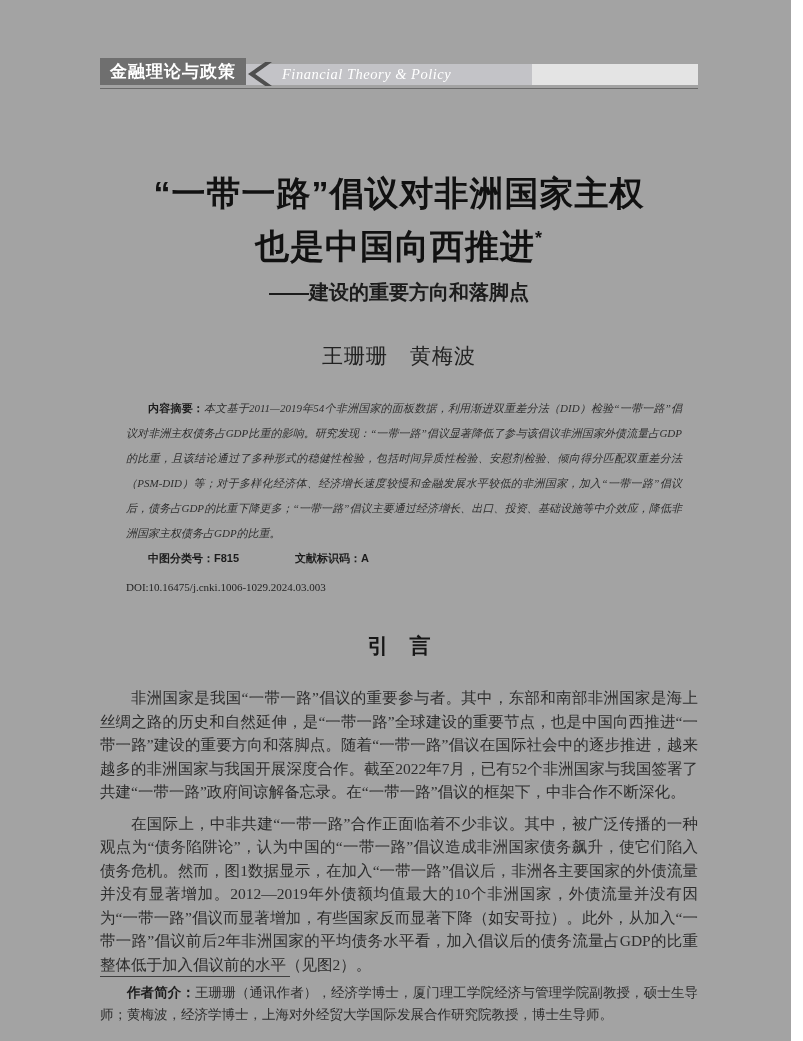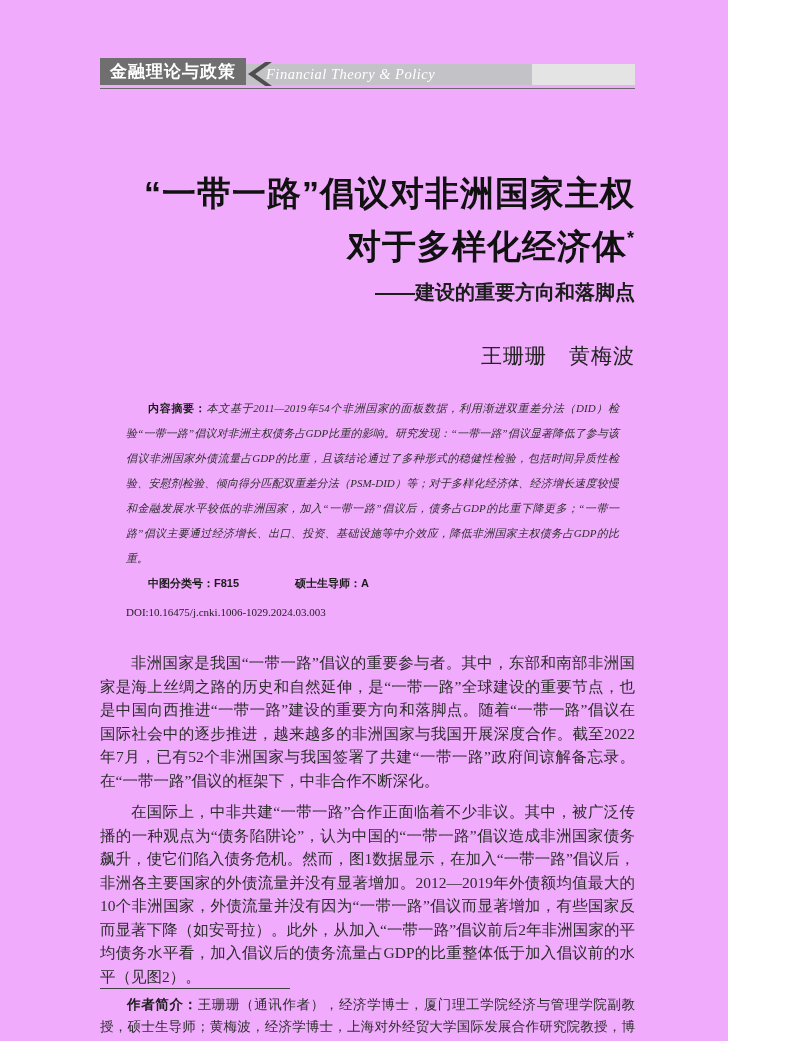--- a/index.html
+++ b/index.html
@@ -1,22 +1,22 @@
 <!DOCTYPE html>
 <html><head>
 <meta charset="utf-8">
 <style>
   * { margin: 0; padding: 0; box-sizing: border-box; }
   html, body { background: #ffffff; }
   body { width: 803px; }
 
   .page {
-    width: 728px;
+    width: 791px;
     height: 1041px;
-    background: #f0abfc;
+    background: #a3a3a3;
     position: relative;
     display: flex;
     flex-direction: column;
     padding: 58px 93px 16px 100px;
     overflow: hidden;
     color: #2b2b2b;
     font-family: "Liberation Serif", "DejaVu Serif", serif;
   }
 
   
@@ -24,39 +24,39 @@
   .header-box {
     background: #6f6f6f; color: #ffffff; height: 27px;
     display: flex; align-items: center; padding: 0 10px;
     font-family: "Liberation Sans", "DejaVu Sans", sans-serif;
     font-size: 17px; font-weight: bold; letter-spacing: 1px;
     flex: 0 0 auto;
   }
   .header-band-mid {
     background: #c3c3c7; height: 21px; width: 286px;
     display: flex; align-items: center; position: relative;
-    padding-left: 20px; flex: 0 0 auto;
+    padding-left: 36px; flex: 0 0 auto;
   }
   .chevron {
     position: absolute; left: 2px; top: -2px; width: 24px; height: 24px;
     background: #4e4e4e;
     clip-path: polygon(100% 0%, 30% 50%, 100% 100%, 72% 100%, 0% 50%, 72% 0%);
   }
   .band-text {
     color: #ffffff; font-family: "Liberation Serif", "DejaVu Serif", serif;
     font-style: italic; font-size: 14.5px; letter-spacing: 0.5px;
   }
   .header-band-light { background: #e4e4e4; height: 21px; flex: 1 1 auto; }
   .header-rule {
     margin-top: 3px; height: 4px;
     border-top: 1px solid #6a6a6a; background: #979797;
   }
 
   
-  .title-block { text-align: right; }
+  .title-block { text-align: center; }
   .title {
     margin-top: 82px;
     font-family: "Liberation Sans", "DejaVu Sans", sans-serif;
     font-size: 34px; line-height: 45px; font-weight: bold; color: #111111;
     letter-spacing: 1px;
   }
   .title-star { font-size: 18px; vertical-align: 14px; font-weight: bold; }
   .subtitle {
     margin-top: 10px;
     font-family: "Liberation Sans", "DejaVu Sans", sans-serif;
@@ -121,31 +121,32 @@
     </div>
     <div class="header-band-mid">
       <span class="chevron"></span>
       <span class="band-text">Financial Theory &amp; Policy</span>
     </div>
     <div class="header-band-light"></div>
   </div>
   <div class="header-rule"></div>
 
   <div class="title-block">
-    <h1 class="title"><span>“一带一路”倡议对非洲国家主权</span><br><span>对于多样化经济体</span><sup class="title-star">*</sup></h1>
+    <h1 class="title"><span>“一带一路”倡议对非洲国家主权</span><br><span>也是中国向西推进</span><sup class="title-star">*</sup></h1>
     <div class="subtitle">——建设的重要方向和落脚点</div>
     <div class="authors">王珊珊　黄梅波</div>
   </div>
 
   <div class="abstract">
     <p class="abstract-para"><span class="label-bold">内容摘要：</span><span class="kai">本文基于2011—2019年54个非洲国家的面板数据，利用渐进双重差分法（DID）检验“一带一路”倡议对非洲主权债务占GDP比重的影响。研究发现：“一带一路”倡议显著降低了参与该倡议非洲国家外债流量占GDP的比重，且该结论通过了多种形式的稳健性检验，包括时间异质性检验、安慰剂检验、倾向得分匹配双重差分法（PSM-DID）等；对于多样化经济体、经济增长速度较慢和金融发展水平较低的非洲国家，加入“一带一路”倡议后，债务占GDP的比重下降更多；“一带一路”倡议主要通过经济增长、出口、投资、基础设施等中介效应，降低非洲国家主权债务占GDP的比重。</span></p>
-    <p class="kv-line"><span class="label-bold">中图分类号：</span><span class="label-bold">F815</span><span class="kv-gap"></span><span class="label-bold">硕士生导师：</span><span class="label-bold">A</span></p>
+    <p class="kv-line"><span class="label-bold">中图分类号：</span><span class="label-bold">F815</span><span class="kv-gap"></span><span class="label-bold">文献标识码：</span><span class="label-bold">A</span></p>
     <p class="doi-line">DOI:10.16475/j.cnki.1006-1029.2024.03.003</p>
   </div>
 
+  <h2 class="section-heading">引　言</h2>
   <p class="body-para">非洲国家是我国“一带一路”倡议的重要参与者。其中，东部和南部非洲国家是海上丝绸之路的历史和自然延伸，是“一带一路”全球建设的重要节点，也是中国向西推进“一带一路”建设的重要方向和落脚点。随着“一带一路”倡议在国际社会中的逐步推进，越来越多的非洲国家与我国开展深度合作。截至2022年7月，已有52个非洲国家与我国签署了共建“一带一路”政府间谅解备忘录。在“一带一路”倡议的框架下，中非合作不断深化。</p>
   <p class="body-para">在国际上，中非共建“一带一路”合作正面临着不少非议。其中，被广泛传播的一种观点为“债务陷阱论”，认为中国的“一带一路”倡议造成非洲国家债务飙升，使它们陷入债务危机。然而，图1数据显示，在加入“一带一路”倡议后，非洲各主要国家的外债流量并没有显著增加。2012—2019年外债额均值最大的10个非洲国家，外债流量并没有因为“一带一路”倡议而显著增加，有些国家反而显著下降（如安哥拉）。此外，从加入“一带一路”倡议前后2年非洲国家的平均债务水平看，加入倡议后的债务流量占GDP的比重整体低于加入倡议前的水平（见图2）。</p>
 
   <div class="bottom-area">
     <div class="footnote-rule"></div>
     <p class="footnote"><span class="fn-label">作者简介：</span><span>王珊珊（通讯作者），经济学博士，厦门理工学院经济与管理学院副教授，硕士生导师；黄梅波，经济学博士，上海对外经贸大学国际发展合作研究院教授，博士生导师。</span></p>
 
   </div>
 
 </div>

